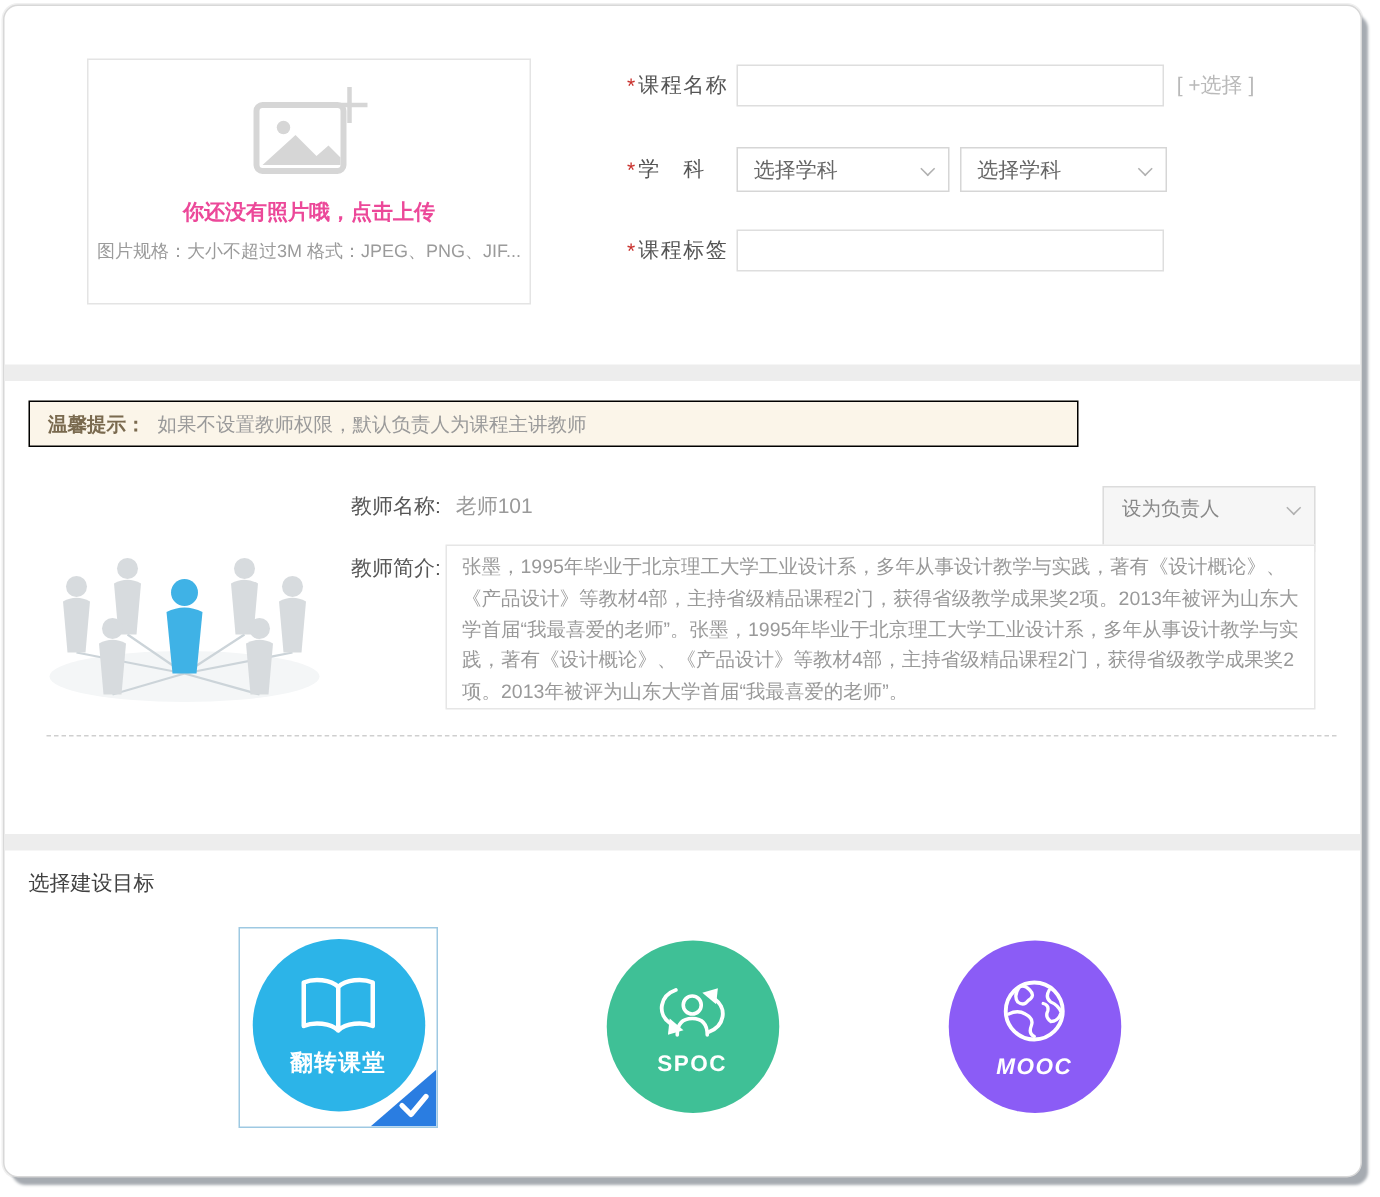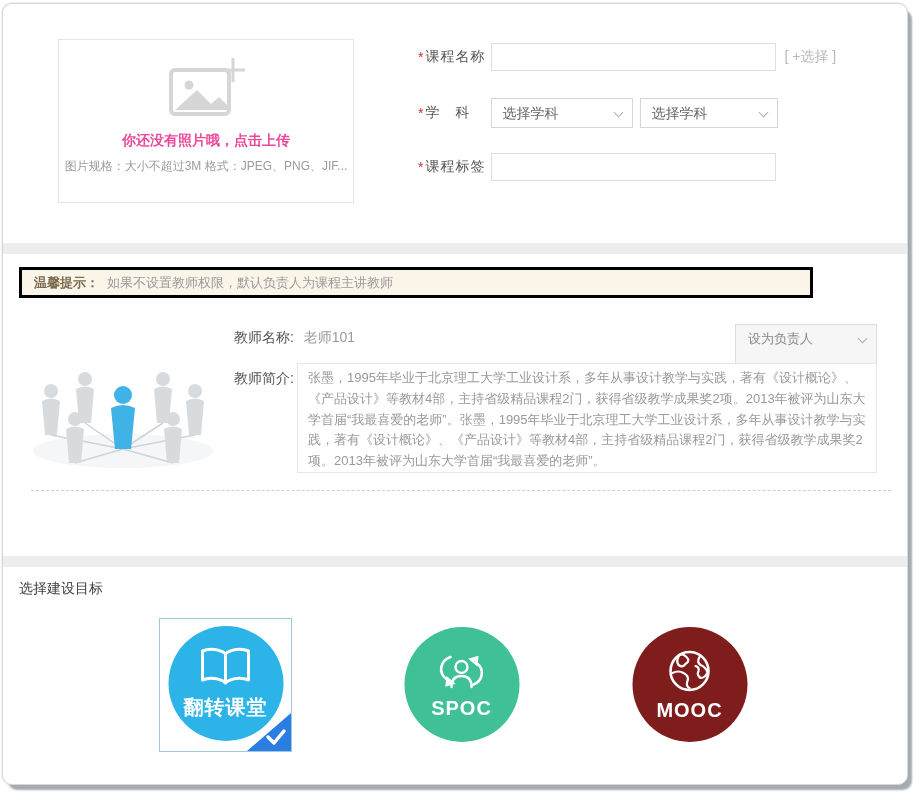--- a/index.html
+++ b/index.html
@@ -38,22 +38,22 @@
     border-right:1px solid #b0b0b0; border-bottom:1px solid #b0b0b0;
     transform:rotate(45deg);
   }
   .pick-link { font-size:14px; color:#b9b9b9; margin-left:8px; cursor:pointer; white-space:nowrap; }
 
   .band { position:absolute; left:0; width:100%; height:11px; background:#ededed; }
   .band-1 { top:239px; } .band-2 { top:552px; }
 
   
   .tip {
-    position:absolute; left:16px; top:263px; width:794px; height:31px;
-    background:#fbf5e9; border:3px solid #000000; display:flex; align-items:center;
+    position:absolute; left:16px; top:263px; width:700px; height:31px;
+    background:#fbf5e9; border:1px solid #000000; display:flex; align-items:center;
     padding-left:12px; font-size:13px;font-family:Liberation Serif, serif;
   }
   .tip-title { color:#7a6a4f; font-weight:bold; margin-right:8px; }
   .tip-text { color:#9a9a9a; }
 
   
   .people-svg { position:absolute; left:20px; top:335px; }
   .t-name-row { position:absolute; left:231px; top:325px; font-size:14px; }
   .t-label { color:#555; }
   .t-value { color:#9a9a9a; margin-left:6px; }
@@ -88,21 +88,21 @@
   }
   .opt-0 { left:156px; top:614px; border:1px solid #9ec9e2; }
   .opt-1 { left:392px; top:618px; }
   .opt-2 { left:620px; top:618px; }
   .circle {
     position:absolute; left:50%; top:5px; transform:translateX(-50%);
     width:115px; height:115px; border-radius:50%;
     display:flex; flex-direction:column; align-items:center; justify-content:center;
   }
   .opt-0 .circle { top:7px; }
-  .circ-label { color:#fff; font-weight:bold; font-size:20px; margin-top:0; letter-spacing:1px;text-align:center; }
+  .circ-label { color:#fff; font-weight:bold; font-size:15px; margin-top:0; letter-spacing:1px;text-align:center; }
   .corner {
     position:absolute; right:0; bottom:0; width:44px; height:38px;
     background:#2a7de1; clip-path:polygon(100% 0, 100% 100%, 0 100%);
   }
   .corner svg { position:absolute; right:4px; bottom:5px; }
 </style>
 </head>
 <body>
 
 <div class="card">
@@ -229,21 +229,21 @@
           <path d="M14 29 L20 38 L8 38 Z" fill="#fff" transform="rotate(220 14 34)"></path>
           <circle cx="27" cy="18" r="6" fill="none" stroke="#fff" stroke-width="2.4"></circle>
           <path d="M17 38 Q17 27 27 27 Q37 27 37 38" fill="none" stroke="#fff" stroke-width="2.4" stroke-linecap="round"></path>
         </svg>
       </span>
       <span class="circ-label">SPOC</span>
     </div>
   </div>
 
   <div class="opt-box opt-2">
-    <div class="circle" style="background-color: #7f1d1d;">
+    <div class="circle" style="background-color: #8b5cf6; font-style: italic;">
       <span>
         <svg width="48" height="48" viewBox="0 0 48 48">
           <circle cx="24" cy="24" r="19" fill="none" stroke="#fff" stroke-width="2.6"></circle>
           <path d="M14 8 Q10 14 13 18 Q17 21 20 17 Q25 14 21 10 Q17 6 14 8 Z" fill="none" stroke="#fff" stroke-width="2.2" stroke-linejoin="round"></path>
           <path d="M7 26 Q13 23 18 26 Q24 29 22 34 Q20 39 24 41" fill="none" stroke="#fff" stroke-width="2.2" stroke-linecap="round"></path>
           <path d="M34 10 Q31 15 35 18 Q40 20 42 25 Q40 31 35 31 Q31 28 33 24 Q34 20 30 19" fill="none" stroke="#fff" stroke-width="2.2" stroke-linecap="round"></path>
         </svg>
       </span>
       <span class="circ-label">MOOC</span>
     </div>

